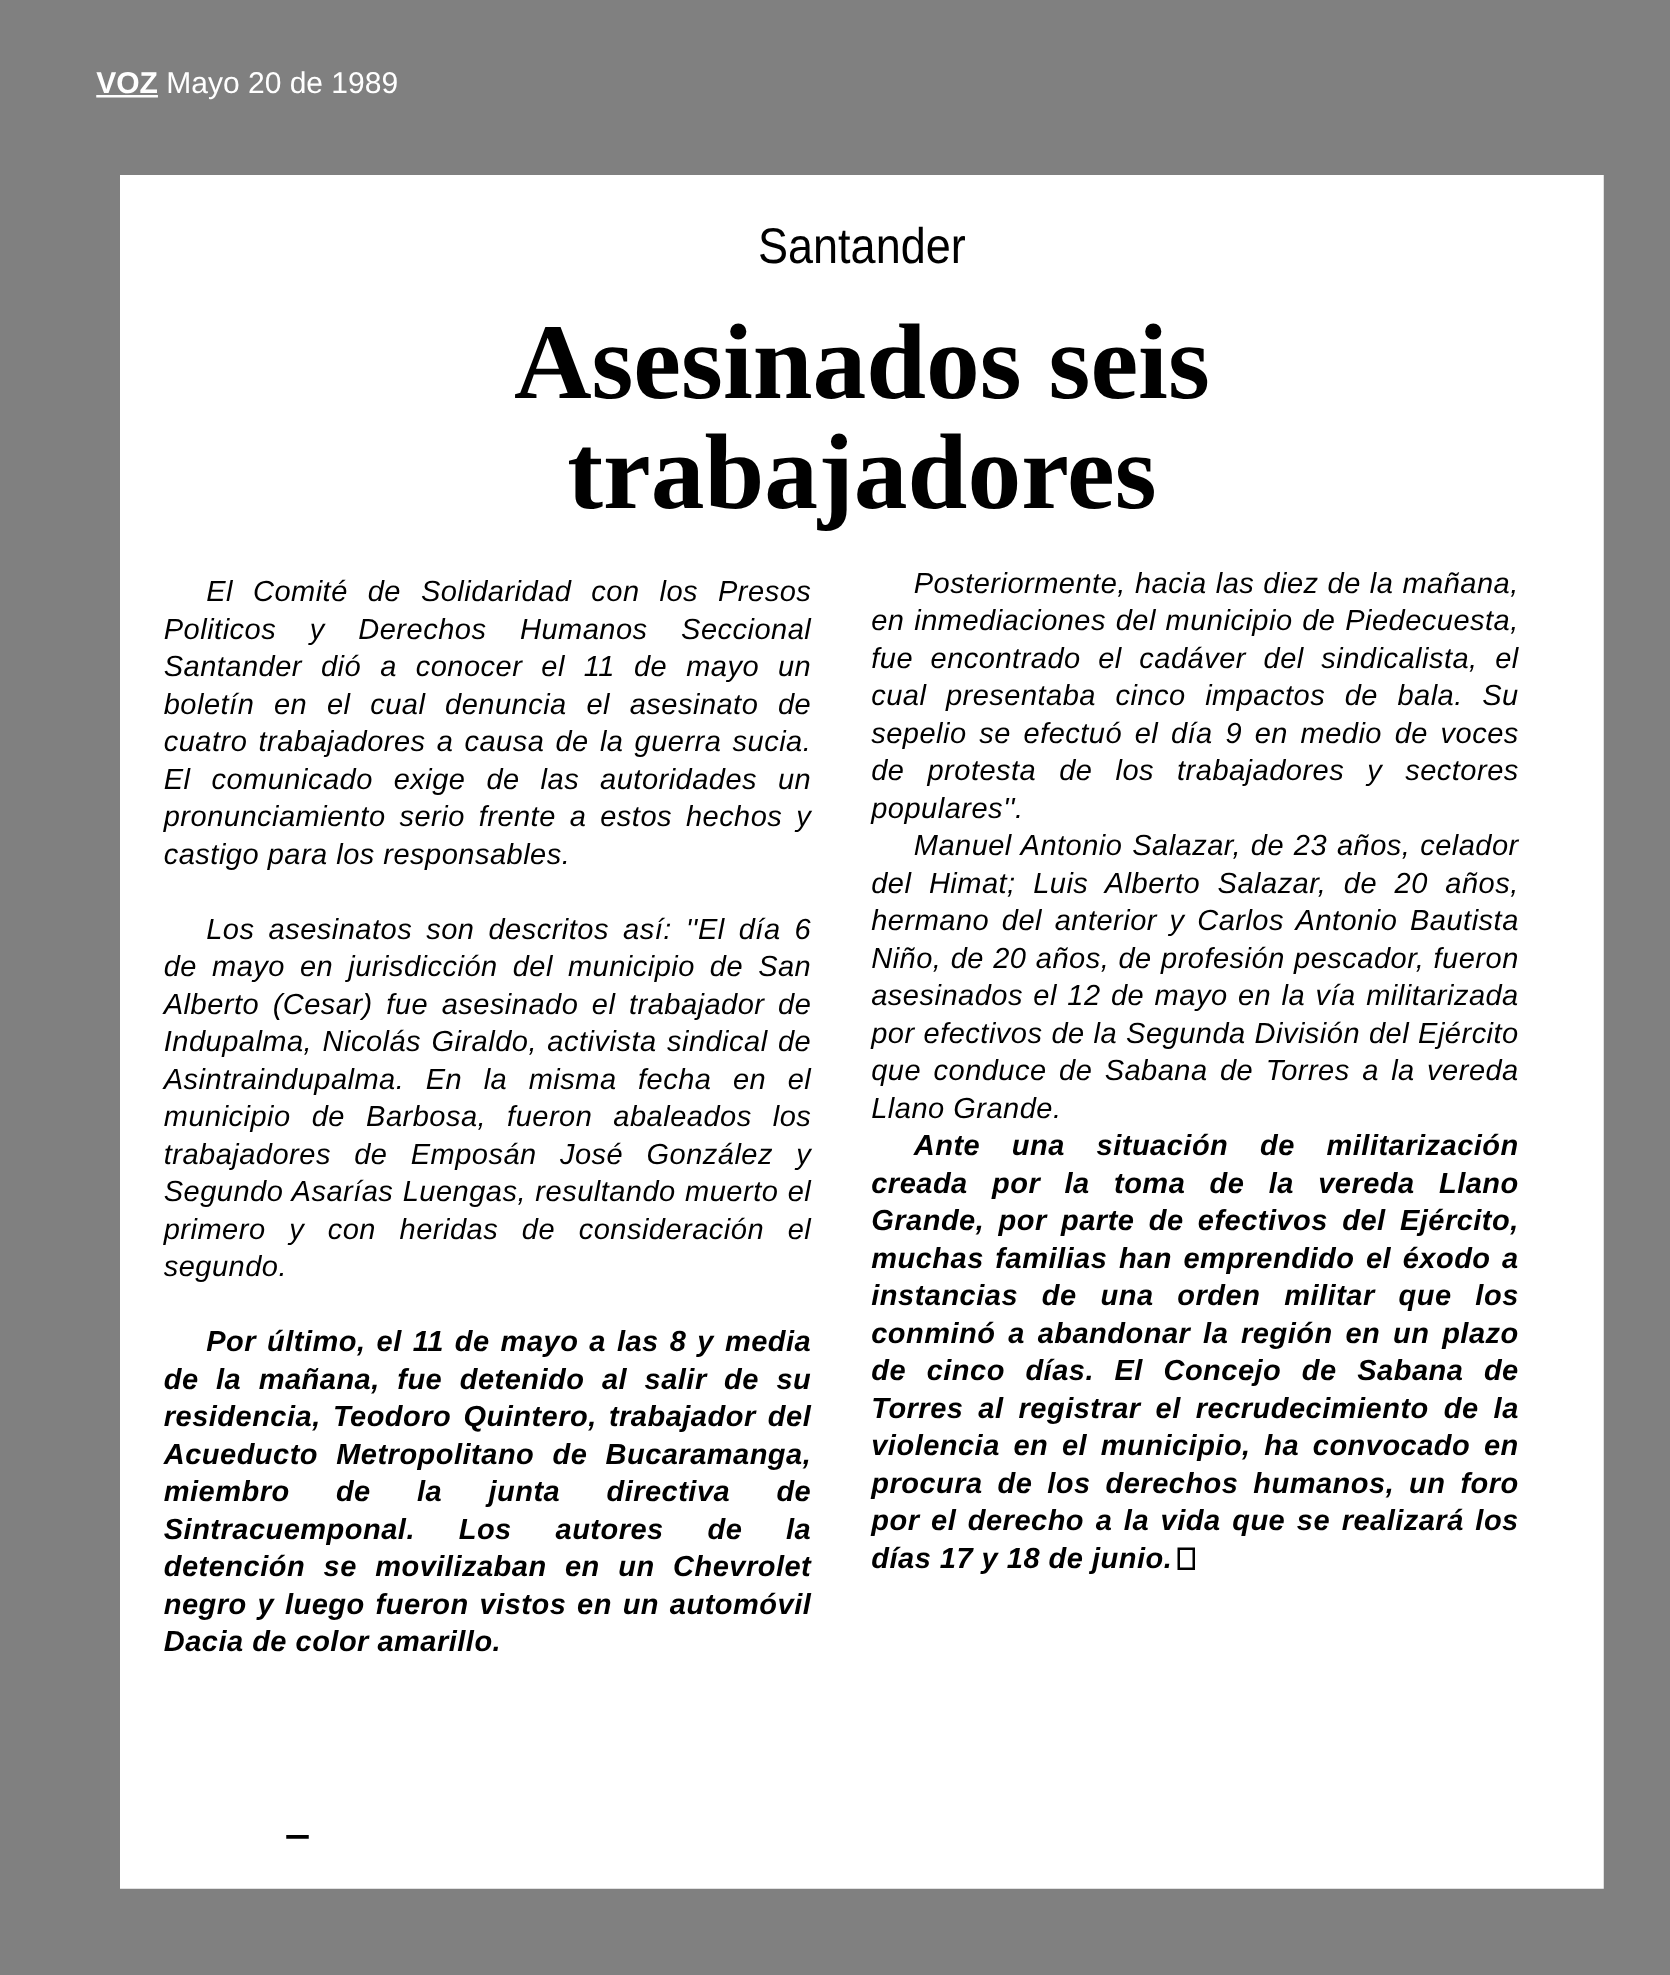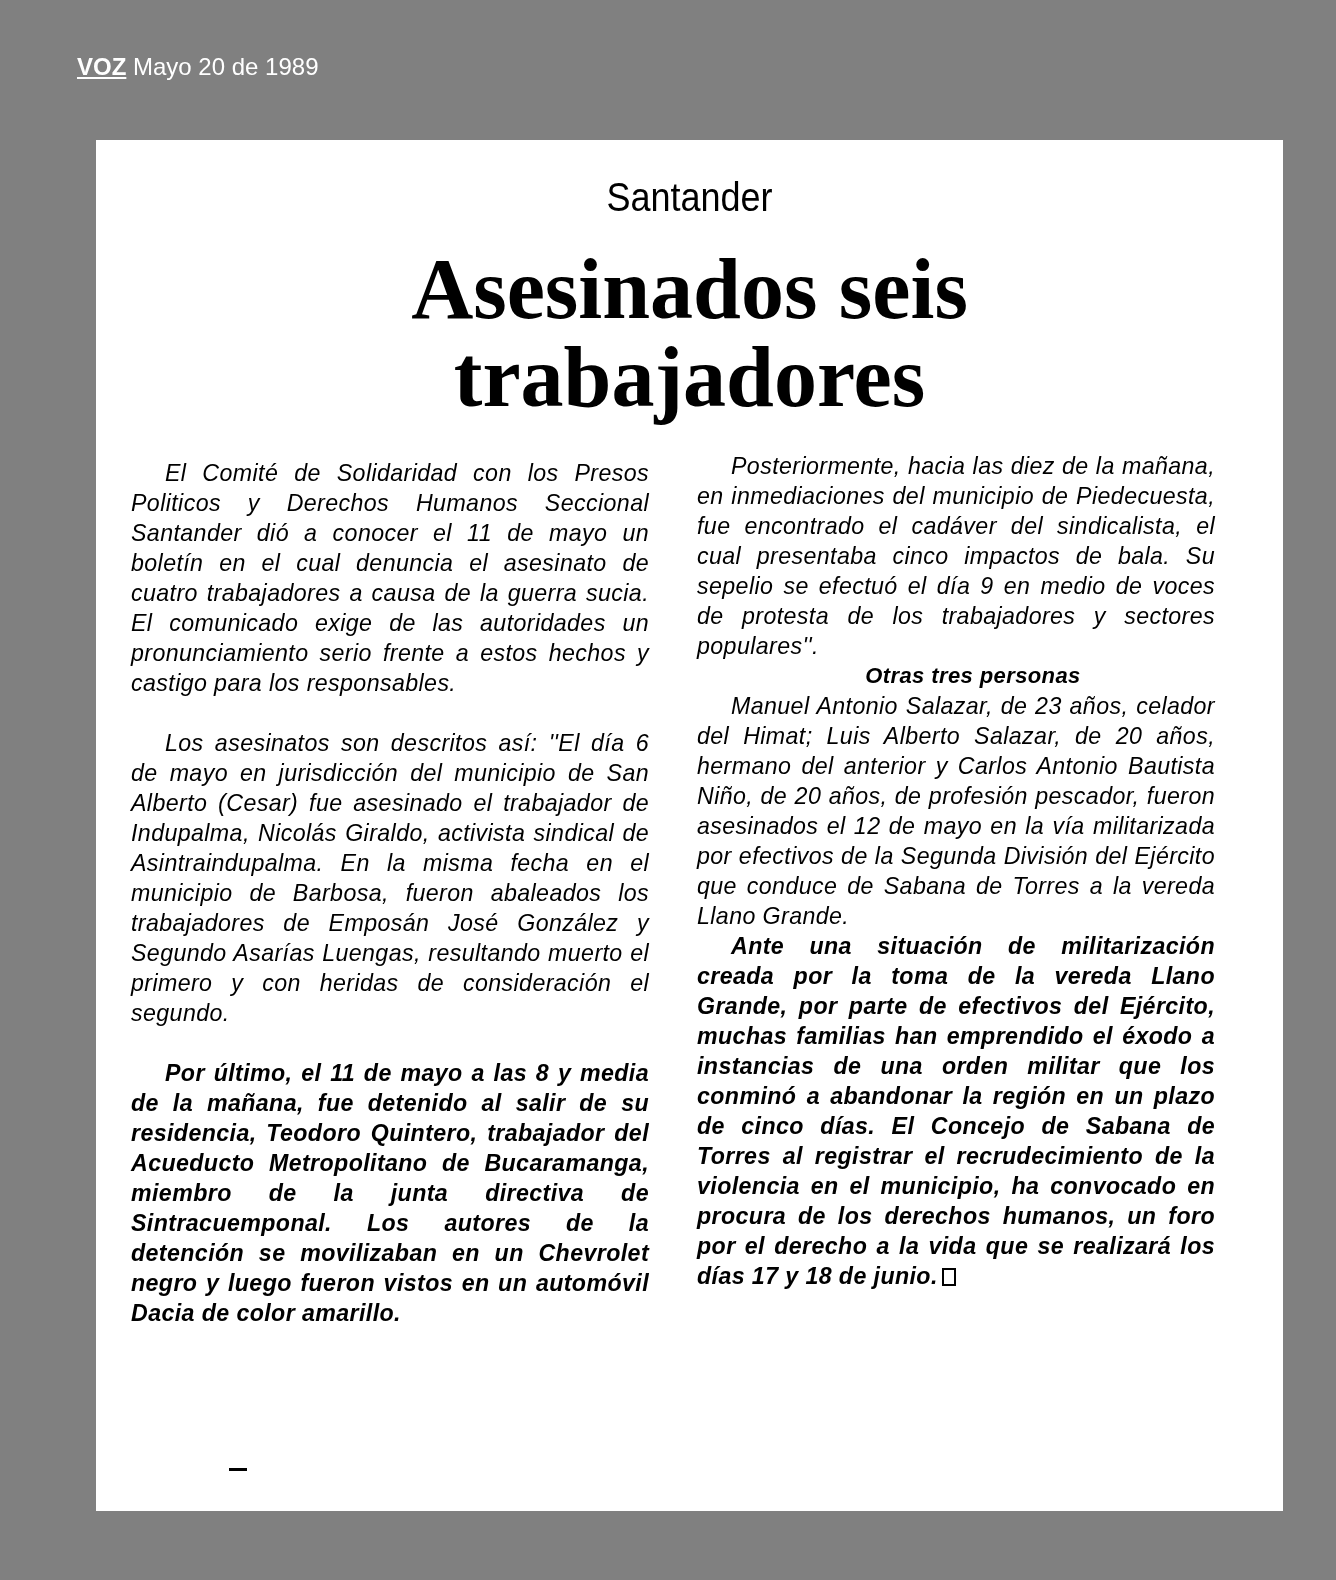--- a/index.html
+++ b/index.html
@@ -136,17 +136,16 @@
   <div class="col left">
     <p>El Comité de Solidaridad con los Presos Politicos y Derechos Humanos Seccional Santander dió a conocer el 11 de mayo un boletín en el cual denuncia el asesinato de cuatro trabajadores a causa de la guerra sucia. El comunicado exige de las autoridades un pronunciamiento serio frente a estos hechos y castigo para los responsables.</p>
     <p class="gap">Los asesinatos son descritos así: ''El día 6 de mayo en jurisdicción del municipio de San Alberto (Cesar) fue asesinado el trabajador de Indupalma, Nicolás Giraldo, activista sindical de Asintraindupalma. En la misma fecha en el municipio de Barbosa, fueron abaleados los trabajadores de Emposán José González y Segundo Asarías Luengas, resultando muerto el primero y con heridas de consideración el segundo.</p>
     <p class="gap bold-ish">Por último, el 11 de mayo a las 8 y media de la mañana, fue detenido al salir de su residencia, Teodoro Quintero, trabajador del Acueducto Metropolitano de Bucaramanga, miembro de la junta directiva de Sintracuemponal. Los autores de la detención se movilizaban en un Chevrolet negro y luego fueron vistos en un automóvil Dacia de color amarillo.</p>
   </div>
 
   <div class="dash-mark"></div>
 
   <div class="col right">
     <p>Posteriormente, hacia las diez de la mañana, en inmediaciones del municipio de Piedecuesta, fue encontrado el cadáver del sindicalista, el cual presentaba cinco impactos de bala. Su sepelio se efectuó el día 9 en medio de voces de protesta de los trabajadores y sectores populares''.</p>
-    <p class="subhead">Otras tres personas</p>
     <p>Manuel Antonio Salazar, de 23 años, celador del Himat; Luis Alberto Salazar, de 20 años, hermano del anterior y Carlos Antonio Bautista Niño, de 20 años, de profesión pescador, fueron asesinados el 12 de mayo en la vía militarizada por efectivos de la Segunda División del Ejército que conduce de Sabana de Torres a la vereda Llano Grande.</p>
     <p class="bold-ish"><span>Ante una situación de militarización creada por la toma de la vereda Llano Grande, por parte de efectivos del Ejército, muchas familias han emprendido el éxodo a instancias de una orden militar que los conminó a abandonar la región en un plazo de cinco días. El Concejo de Sabana de Torres al registrar el recrudecimiento de la violencia en el municipio, ha convocado en procura de los derechos humanos, un foro por el derecho a la vida que se realizará los días 17 y 18 de junio.</span><span class="end-mark"></span></p>
   </div>
 </div>
 
 </body></html>

